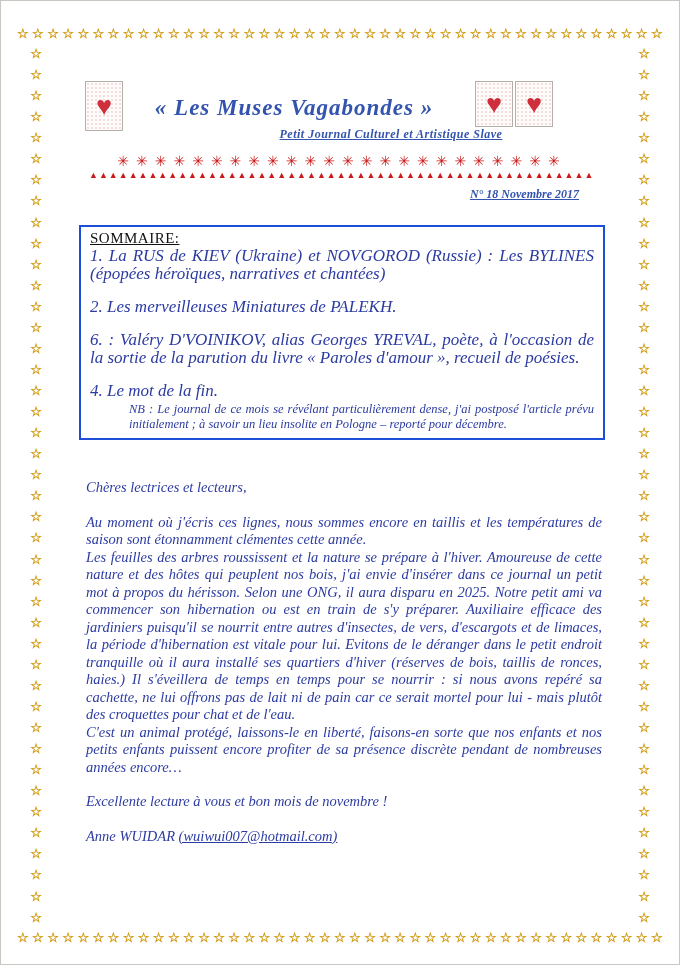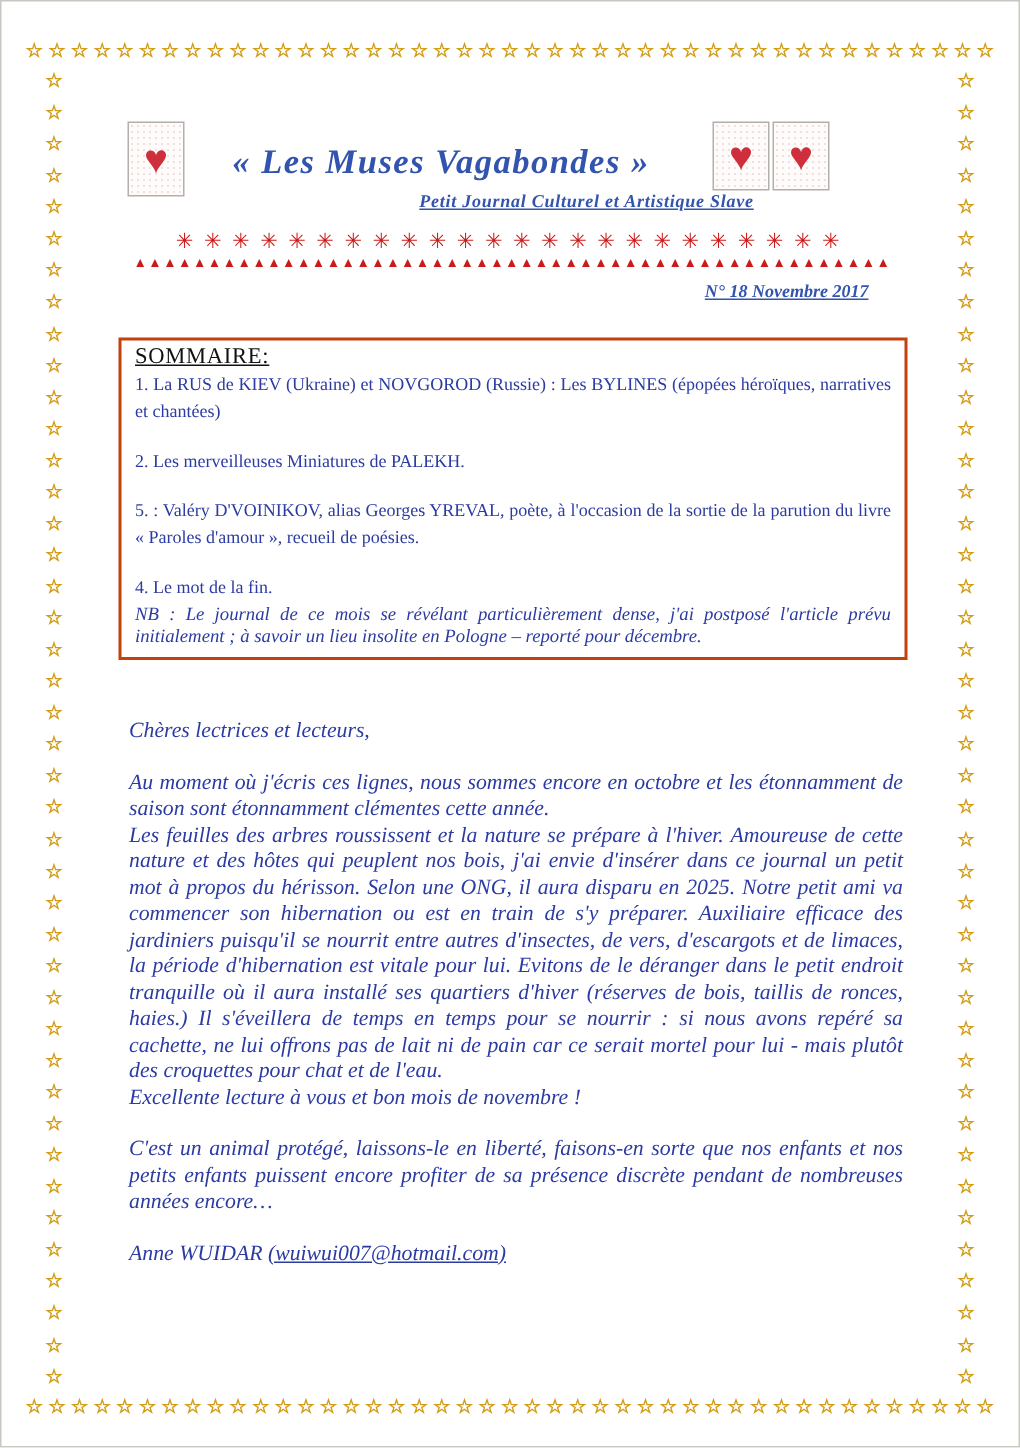--- a/index.html
+++ b/index.html
@@ -40,26 +40,26 @@
   .ornament-band { position:absolute; top:152px; left:88px; width:506px; overflow:hidden; text-align:center; }
   .ornament-motifs { color:var(--ornament_red); font-size:14px; line-height:17px; letter-spacing:7px; white-space:nowrap; overflow:hidden; }
   .ornament-zigzag { color:var(--ornament_red); font-size:9px; line-height:11px; letter-spacing:1px; white-space:nowrap; overflow:hidden; font-weight:bold; }
   .issue {
     position:absolute; top:186px; right:100px; text-align:right;
     color:var(--header_blue); font-size:12px; font-weight:bold; font-style:italic; text-decoration:underline;
   }
   
   .sommaire {
     position:absolute; top:224px; left:78px; width:526px;
-    border:2px solid #c2410c; padding:3px 9px 6px 9px; background:#fff;
+    border:2px solid #1d4ed8; padding:3px 9px 6px 9px; background:#fff;
   }
   .som-heading { color:#111; font-size:15px; text-decoration:underline; letter-spacing:0.5px; }
-  .som-item { color:var(--text_blue); font-size:12px; line-height:18px; text-align:justify; margin-top:0; }
+  .som-item { color:var(--text_blue); font-style:italic; font-size:17px; line-height:18px; text-align:justify; margin-top:0; }
   .som-gap { margin-top:15px; }
-  .som-nb { color:var(--text_blue); font-style:italic; font-size:12.5px; line-height:15px; text-align:justify; margin-top:2px; }
+  .som-nb { color:var(--text_blue); font-style:italic; font-size:12.5px; line-height:15px; text-align:justify; margin-top:2px;margin-left:39px; }
   
   .body-text { position:absolute; top:478px; left:85px; width:516px; color:var(--text_blue); font-style:italic; }
   .para { font-size:14.5px; line-height:17.5px; text-align:justify; }
   .gap { margin-bottom:17px; }
   .email { color:var(--text_blue); text-decoration:underline; cursor:pointer; }
 </style>
 </head>
 <body>
 
 <div class="page">
@@ -260,29 +260,29 @@
     <div class="ornament-motifs">✳✳✳✳✳✳✳✳✳✳✳✳✳✳✳✳✳✳✳✳✳✳✳✳</div>
     <div class="ornament-zigzag">▲▲▲▲▲▲▲▲▲▲▲▲▲▲▲▲▲▲▲▲▲▲▲▲▲▲▲▲▲▲▲▲▲▲▲▲▲▲▲▲▲▲▲▲▲▲▲▲▲▲▲▲▲▲▲▲</div>
   </div>
 
   <div class="issue">N° 18 Novembre 2017</div>
 
   <div class="sommaire">
     <div class="som-heading">SOMMAIRE:</div>
     <p class="som-item">1. La RUS de KIEV (Ukraine) et NOVGOROD (Russie) : Les BYLINES (épopées héroïques, narratives et chantées)</p>
     <p class="som-item som-gap">2. Les merveilleuses Miniatures de PALEKH.</p>
-    <p class="som-item som-gap">5. : Valéry D'VOINIKOV, alias Georges YREVAL, poète, à l'occasion de la sortie de la parution du livre « Paroles d'amour », recueil de poésies.</p>
+    <p class="som-item som-gap">6. : Valéry D'VOINIKOV, alias Georges YREVAL, poète, à l'occasion de la sortie de la parution du livre « Paroles d'amour », recueil de poésies.</p>
     <p class="som-item som-gap">4. Le mot de la fin.</p>
     <p class="som-nb">NB : Le journal de ce mois se révélant particulièrement dense, j'ai postposé l'article prévu initialement ; à savoir un lieu insolite en Pologne – reporté pour décembre.</p>
   </div>
 
   <div class="body-text">
     <p class="para gap">Chères lectrices et lecteurs,</p>
-    <p class="para">Au moment où j'écris ces lignes, nous sommes encore en octobre et les étonnamment de saison sont étonnamment clémentes cette année.</p>
+    <p class="para">Au moment où j'écris ces lignes, nous sommes encore en taillis et les températures de saison sont étonnamment clémentes cette année.</p>
     <p class="para">Les feuilles des arbres roussissent et la nature se prépare à l'hiver. Amoureuse de cette nature et des hôtes qui peuplent nos bois, j'ai envie d'insérer dans ce journal un petit mot à propos du hérisson. Selon une ONG, il aura disparu en 2025. Notre petit ami va commencer son hibernation ou est en train de s'y préparer. Auxiliaire efficace des jardiniers puisqu'il se nourrit entre autres d'insectes, de vers, d'escargots et de limaces, la période d'hibernation est vitale pour lui. Evitons de le déranger dans le petit endroit tranquille où il aura installé ses quartiers d'hiver (réserves de bois, taillis de ronces, haies.) Il s'éveillera de temps en temps pour se nourrir : si nous avons repéré sa cachette, ne lui offrons pas de lait ni de pain car ce serait mortel pour lui - mais plutôt des croquettes pour chat et de l'eau.</p>
+    <p class="para gap">C'est un animal protégé, laissons-le en liberté, faisons-en sorte que nos enfants et nos petits enfants puissent encore profiter de sa présence discrète pendant de nombreuses années encore…</p>
     <p class="para gap">Excellente lecture à vous et bon mois de novembre !</p>
-    <p class="para gap">C'est un animal protégé, laissons-le en liberté, faisons-en sorte que nos enfants et nos petits enfants puissent encore profiter de sa présence discrète pendant de nombreuses années encore…</p>
     <p class="para">
       <span>Anne WUIDAR </span><a class="email">(wuiwui007@hotmail.com)</a>
     </p>
   </div>
 
 </div>
 
 </body></html>

